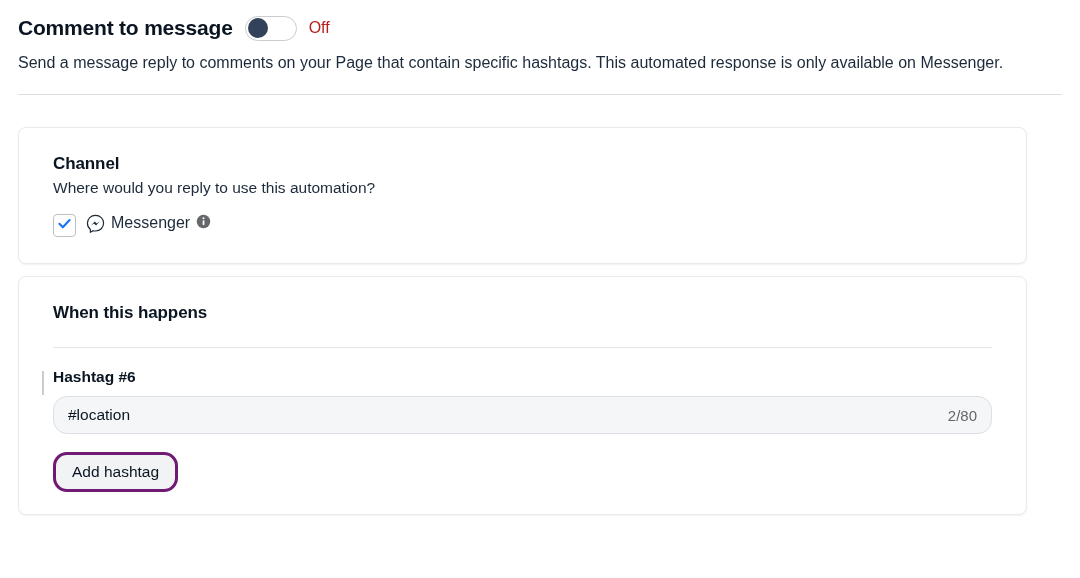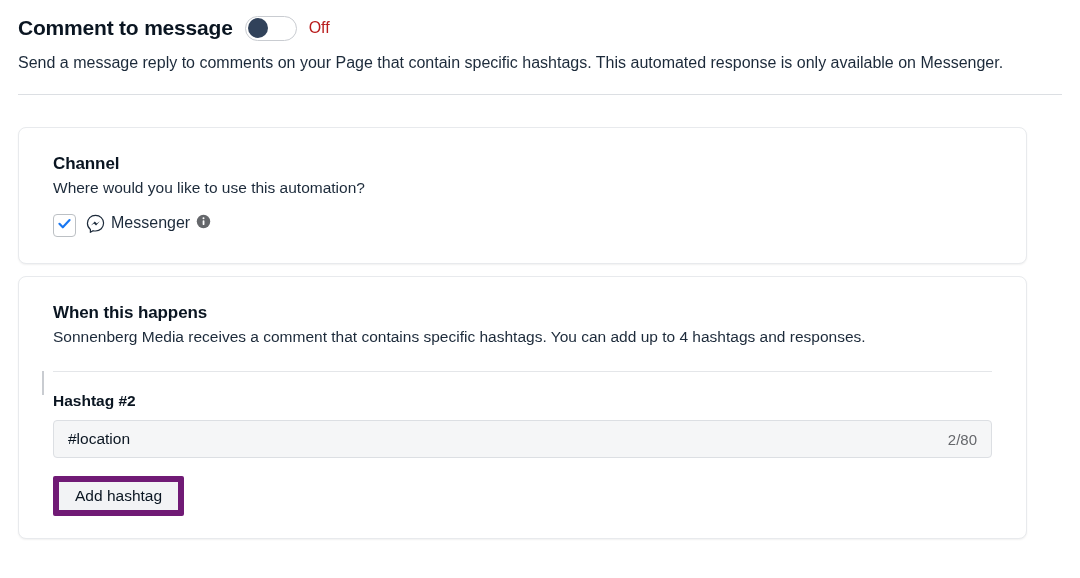--- a/index.html
+++ b/index.html
@@ -158,21 +158,21 @@
     font-size: 15.5px;
     font-weight: bold;
     color: #0a1521;
     margin-top: 20px;
   }
   .input-wrap {
     margin-top: 10px;
     height: 38px;
     background: #f5f6f7;
     border: 1px solid #dcdfe3;
-    border-radius: 4px;
+    border-radius: 14px;
     box-sizing: border-box;
     display: flex;
     align-items: center;
     padding: 0 14px;
     cursor: text;
   }
   .input-value {
     font-size: 15.5px;
     color: #0a1521;
     flex: 1 1 auto;
@@ -183,22 +183,22 @@
     flex: 0 0 auto;
   }
   .add-btn {
     margin-top: 18px;
     display: inline-flex;
     align-items: center;
     justify-content: center;
     height: 40px;
     padding: 0 16px;
     background: #f2f3f5;
-    border: 6px solid #701a75;
-    border-radius: 2px;
+    border: 3px solid #701a75;
+    border-radius: 14px;
     font-size: 15.5px;
     color: #0a1521;
     cursor: pointer;
     box-sizing: border-box;
   }
   .card-trigger-pad { height: 22px; }
 </style>
 </head>
 <body>
 
@@ -217,21 +217,21 @@
 
   <div class="header-divider"></div>
 </div>
 
 <div class="page-body">
 
   <div class="connector"></div>
 
   <div class="card card-channel">
     <div class="section-title">Channel</div>
-    <div class="section-sub">Where would you like to use this automation?</div>
+    <div class="section-sub">Where would you reply to use this automation?</div>
 
     <div class="check-row">
       <div class="checkbox">
         <span>
           <svg width="15" height="15" viewBox="0 0 16 16" aria-hidden="true">
             <path d="M2.6 8.3 L6.2 12 L13.4 4.3" fill="none" stroke="#1877f2" stroke-width="2.3" stroke-linecap="round" stroke-linejoin="round"></path>
           </svg>
         </span>
       </div>
 
@@ -249,25 +249,24 @@
             <circle cx="8" cy="4.6" r="1.05" fill="#ffffff"></circle>
             <rect x="7.1" y="6.6" width="1.9" height="5.2" rx="0.9" fill="#ffffff"></rect>
           </svg>
         </span>
       </div>
     </div>
   </div>
 
   <div class="card card-trigger">
     <div class="section-title">When this happens</div>
-    <div class="section-sub">Sonnenberg Media receives a comment that contains specific hashtags. You can add up to 4 hashtags and responses.</div>
 
     <div class="inner-divider"></div>
 
-    <div class="field-label">Hashtag #2</div>
+    <div class="field-label">Hashtag #6</div>
 
     <div class="input-wrap">
       <span class="input-value" placeholder="#hashtag">#location</span>
       <span class="char-count">2/80</span>
     </div>
 
     <div class="add-btn">Add hashtag</div>
 
     <div class="card-trigger-pad"></div>
   </div>

